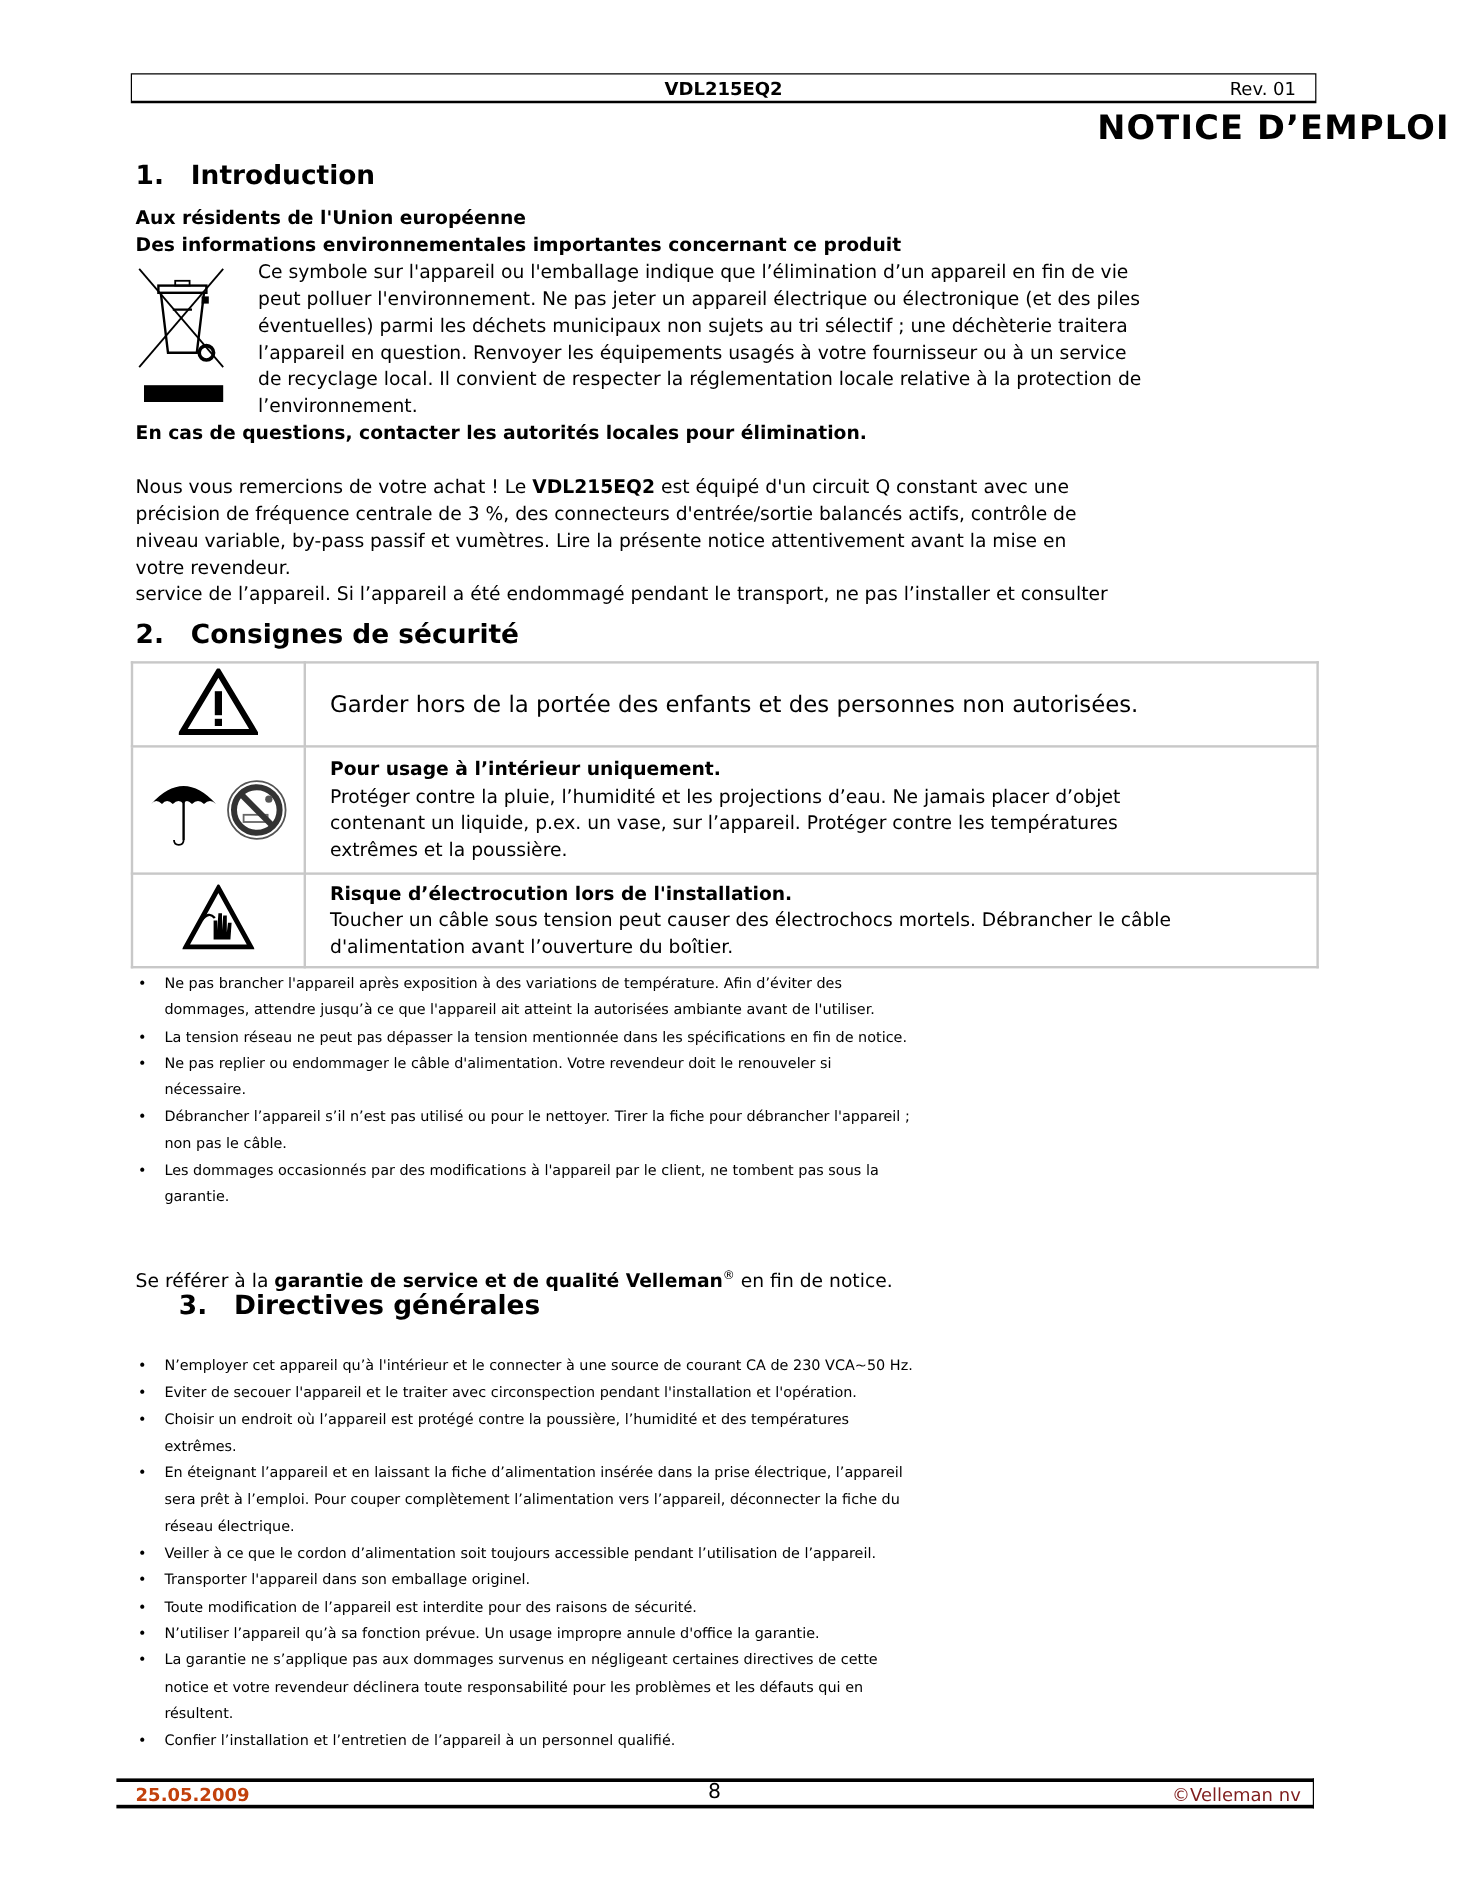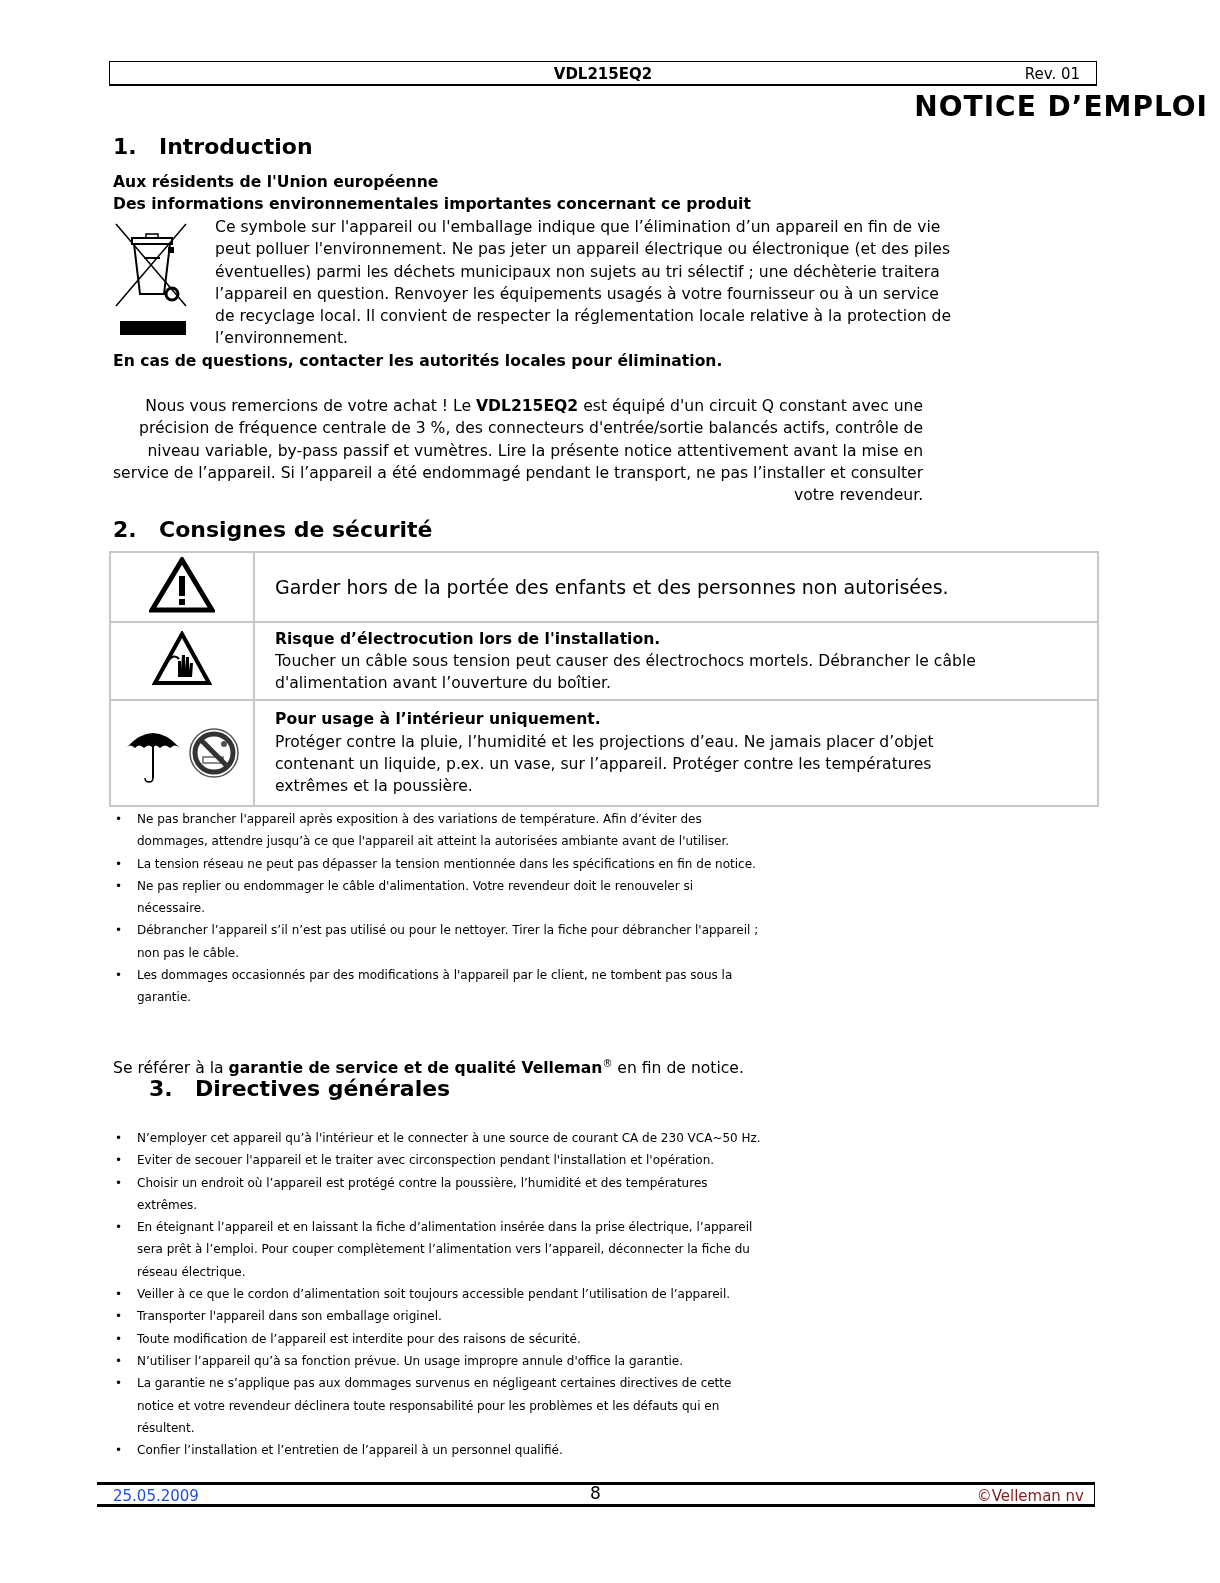--- a/index.html
+++ b/index.html
@@ -14,21 +14,21 @@
   .b { font-weight:bold; }
   .weee { position:absolute; left:112px; top:220px; width:80px; height:120px; }
   table.safety { position:absolute; left:109px; top:551px; width:990px; border-collapse:collapse; }
   table.safety td { border:2px solid #c8c8c8; vertical-align:middle; padding:0; }
   table.safety td.ic { width:142px; text-align:center; }
   table.safety td.tx { padding:2px 20px; font-size:15.6px; line-height:22.3px; }
   ul.bl { position:absolute; left:113px; margin:0; padding:0; list-style:none; font-size:12px; line-height:22.3px; width:990px; }
   ul.bl li { position:relative; padding-left:24px; }
   ul.bl li::before { content:"•"; position:absolute; left:2px; top:0; }
   .ftr { position:absolute; left:97px; top:1482px; width:998px; height:25px; border-top:3px solid #000; border-bottom:3px solid #000; border-right:1px solid #000; box-sizing:border-box; font-size:15px; }
-  .ftr .date { position:absolute; left:16px; top:2px; color:#1d4ed8; }
+  .ftr .date { position:absolute; left:16px; top:2px; color:#c2410c;font-weight:bold; }
   .ftr .pg { position:absolute; left:0; right:0; text-align:center; top:-2px; font-size:17px; }
   .ftr .cp { position:absolute; right:10px; top:2px; color:#7f1d1d; }
 </style>
 </head>
 <body>
 
 <div class="hdr">
   <span class="code">VDL215EQ2</span>
   <span class="rev">Rev. 01</span>
 </div>
@@ -56,80 +56,80 @@
 <div class="txt" style="left:215px; top:216px;">
   <div>Ce symbole sur l'appareil ou l'emballage indique que l’élimination d’un appareil en fin de vie</div>
   <div>peut polluer l'environnement. Ne pas jeter un appareil électrique ou électronique (et des piles</div>
   <div>éventuelles) parmi les déchets municipaux non sujets au tri sélectif ; une déchèterie traitera</div>
   <div>l’appareil en question. Renvoyer les équipements usagés à votre fournisseur ou à un service</div>
   <div>de recyclage local. Il convient de respecter la réglementation locale relative à la protection de</div>
   <div>l’environnement.</div>
 </div>
 <div class="txt b" style="left:113px; top:350px;">En cas de questions, contacter les autorités locales pour élimination.</div>
 
-<div class="txt" style="left:113px; top:395px;text-align:right;">
+<div class="txt" style="left:113px; top:395px;">
   <div><span>Nous vous remercions de votre achat ! Le </span><span class="b">VDL215EQ2</span><span> est équipé d'un circuit Q constant avec une</span></div>
   <div>précision de fréquence centrale de 3 %, des connecteurs d'entrée/sortie balancés actifs, contrôle de</div>
   <div>niveau variable, by-pass passif et vumètres. Lire la présente notice attentivement avant la mise en</div>
+  <div>votre revendeur.</div>
   <div>service de l’appareil. Si l’appareil a été endommagé pendant le transport, ne pas l’installer et consulter</div>
-  <div>votre revendeur.</div>
 </div>
 
 <div class="h1" style="top:517px;">
   <span class="num">2.</span><span>Consignes de sécurité</span>
 </div>
 
 <table class="safety">
   <tbody>
       <tr style="height:70px;">
     <td class="ic">
       <svg width="66" height="56" viewBox="0 0 66 56">
         <path d="M33 3 L63 53 L3 53 Z" fill="none" stroke="#000" stroke-width="5" stroke-linejoin="miter"></path>
         <rect x="30" y="19" width="6" height="20" fill="#000"></rect>
         <rect x="30" y="42" width="6" height="6" fill="#000"></rect>
       </svg>
     </td>
     <td class="tx" style="font-size:19px;">Garder hors de la portée des enfants et des personnes non autorisées.</td>
   </tr>
+  <tr style="height:106px;">
+    <td class="ic">
+      <svg width="58" height="62" viewBox="0 0 58 62" style="vertical-align:middle;">
+        <path d="M2 26 Q29 -4 56 26 Q51 21 46 26 Q41 21 36 26 Q31 21 29 26 Q25 21 20 26 Q15 21 11 26 Q6 21 2 26 Z" fill="#000"></path>
+        <line x1="29" y1="24" x2="29" y2="56" stroke="#000" stroke-width="2"></line>
+        <path d="M29 56 Q29 60 25 60 Q21 60 21 56" fill="none" stroke="#000" stroke-width="1.5"></path>
+      </svg>
+      <svg width="52" height="52" viewBox="0 0 52 52" style="vertical-align:middle;">
+        <circle cx="26" cy="26" r="24" fill="#fff" stroke="#555" stroke-width="1.5"></circle>
+        <circle cx="26" cy="26" r="19" fill="none" stroke="#333" stroke-width="5"></circle>
+        <rect x="15" y="30" width="20" height="6" fill="none" stroke="#666" stroke-width="1.5"></rect>
+        <circle cx="36" cy="17" r="3" fill="#555"></circle>
+        <line x1="12" y1="12" x2="40" y2="40" stroke="#333" stroke-width="5"></line>
+      </svg>
+    </td>
+    <td class="tx">
+      <div class="b">Pour usage à l’intérieur uniquement.</div>
+      <div>Protéger contre la pluie, l’humidité et les projections d’eau. Ne jamais placer d’objet</div>
+      <div>contenant un liquide, p.ex. un vase, sur l’appareil. Protéger contre les températures</div>
+      <div>extrêmes et la poussière.</div>
+    </td>
+  </tr>
   <tr style="height:78px;">
     <td class="ic">
       <svg width="60" height="56" viewBox="0 0 60 56">
         <path d="M30 3 L57 52 L3 52 Z" fill="none" stroke="#000" stroke-width="4"></path>
         <path d="M26 46 L26 30 L29 30 L29 38 L30 24 L33 24 L33 38 L34 26 L37 26 L37 40 L38 32 L41 32 L40 46 Z" fill="#000"></path>
         <path d="M16 30 Q22 22 27 28" fill="none" stroke="#000" stroke-width="2"></path>
       </svg>
     </td>
     <td class="tx">
       <div class="b">Risque d’électrocution lors de l'installation.</div>
       <div>Toucher un câble sous tension peut causer des électrochocs mortels. Débrancher le câble</div>
       <div>d'alimentation avant l’ouverture du boîtier.</div>
     </td>
   </tr>
-  <tr style="height:106px;">
-    <td class="ic">
-      <svg width="58" height="62" viewBox="0 0 58 62" style="vertical-align:middle;">
-        <path d="M2 26 Q29 -4 56 26 Q51 21 46 26 Q41 21 36 26 Q31 21 29 26 Q25 21 20 26 Q15 21 11 26 Q6 21 2 26 Z" fill="#000"></path>
-        <line x1="29" y1="24" x2="29" y2="56" stroke="#000" stroke-width="2"></line>
-        <path d="M29 56 Q29 60 25 60 Q21 60 21 56" fill="none" stroke="#000" stroke-width="1.5"></path>
-      </svg>
-      <svg width="52" height="52" viewBox="0 0 52 52" style="vertical-align:middle;">
-        <circle cx="26" cy="26" r="24" fill="#fff" stroke="#555" stroke-width="1.5"></circle>
-        <circle cx="26" cy="26" r="19" fill="none" stroke="#333" stroke-width="5"></circle>
-        <rect x="15" y="30" width="20" height="6" fill="none" stroke="#666" stroke-width="1.5"></rect>
-        <circle cx="36" cy="17" r="3" fill="#555"></circle>
-        <line x1="12" y1="12" x2="40" y2="40" stroke="#333" stroke-width="5"></line>
-      </svg>
-    </td>
-    <td class="tx">
-      <div class="b">Pour usage à l’intérieur uniquement.</div>
-      <div>Protéger contre la pluie, l’humidité et les projections d’eau. Ne jamais placer d’objet</div>
-      <div>contenant un liquide, p.ex. un vase, sur l’appareil. Protéger contre les températures</div>
-      <div>extrêmes et la poussière.</div>
-    </td>
-  </tr>
 </tbody>
   </table>
 
 <ul class="bl" style="top:808px;">
   <li>
       <div>Ne pas brancher l'appareil après exposition à des variations de température. Afin d’éviter des</div>
       <div>dommages, attendre jusqu’à ce que l'appareil ait atteint la autorisées ambiante avant de l'utiliser.</div>
     </li>
   <li>
       <div>La tension réseau ne peut pas dépasser la tension mentionnée dans les spécifications en fin de notice.</div>

